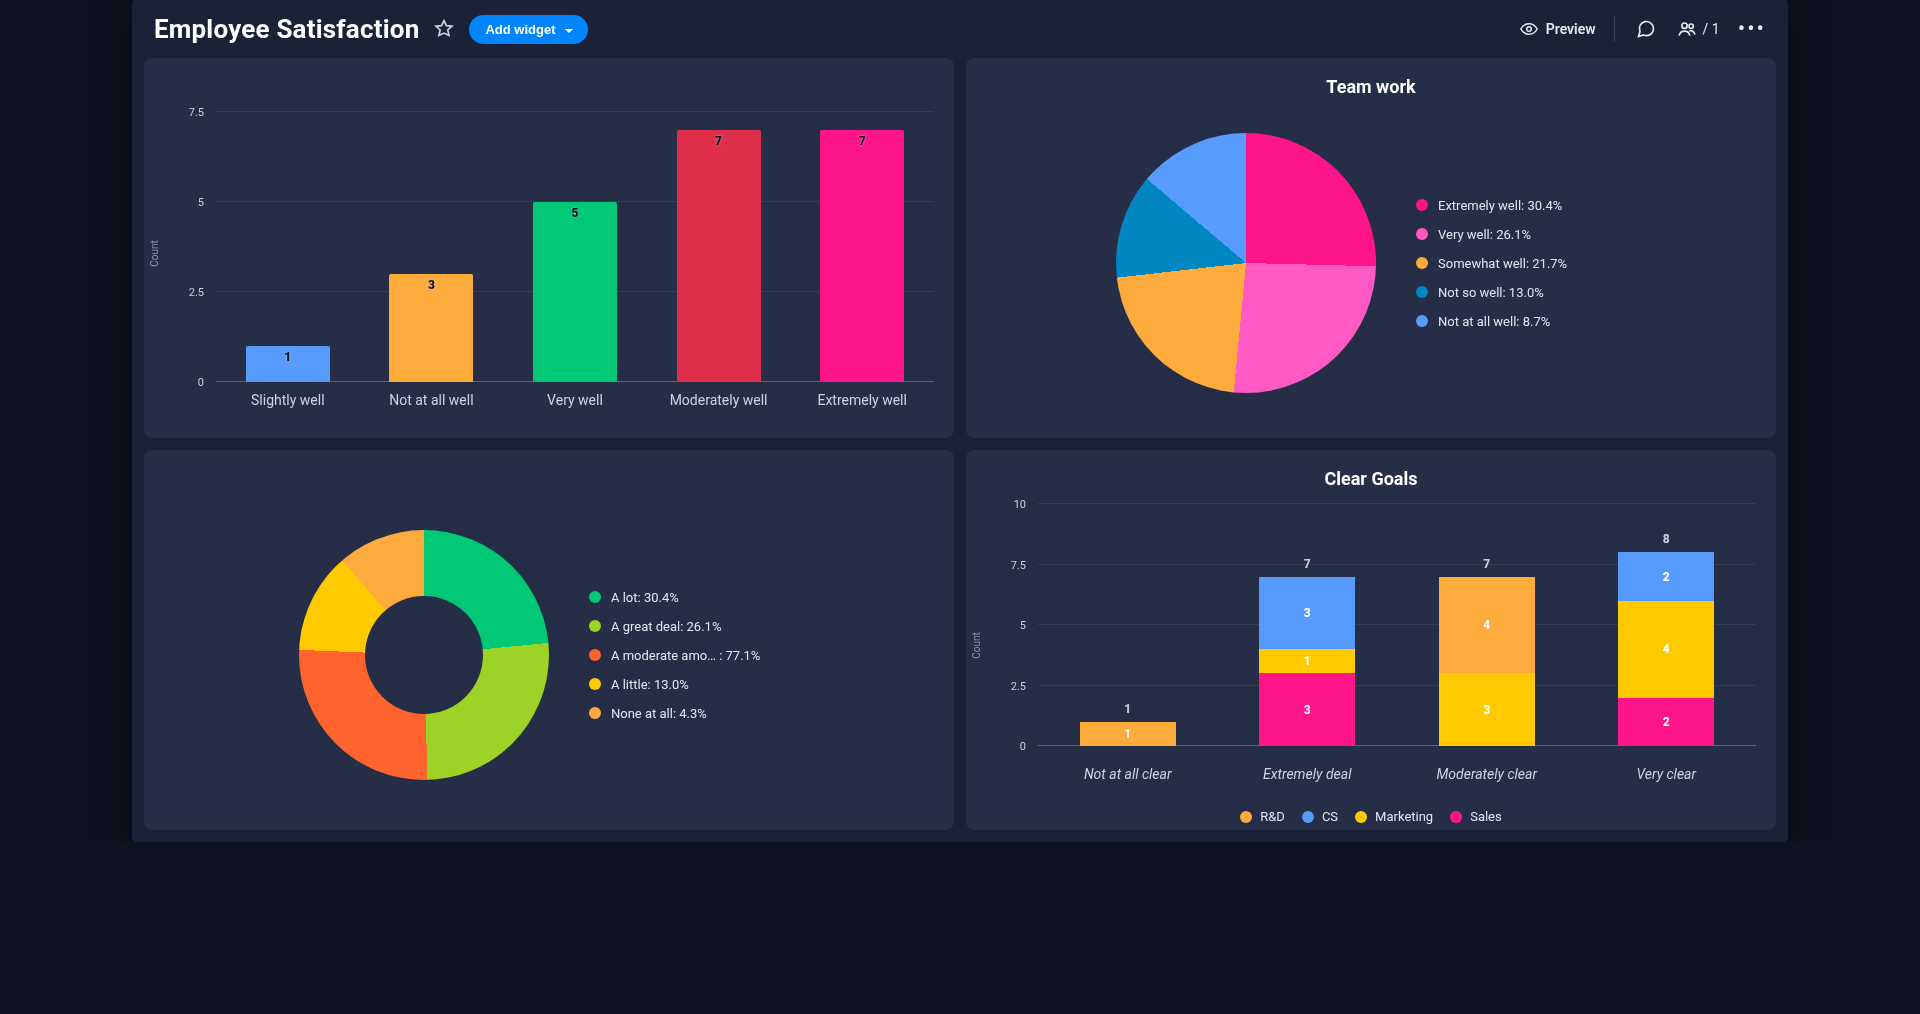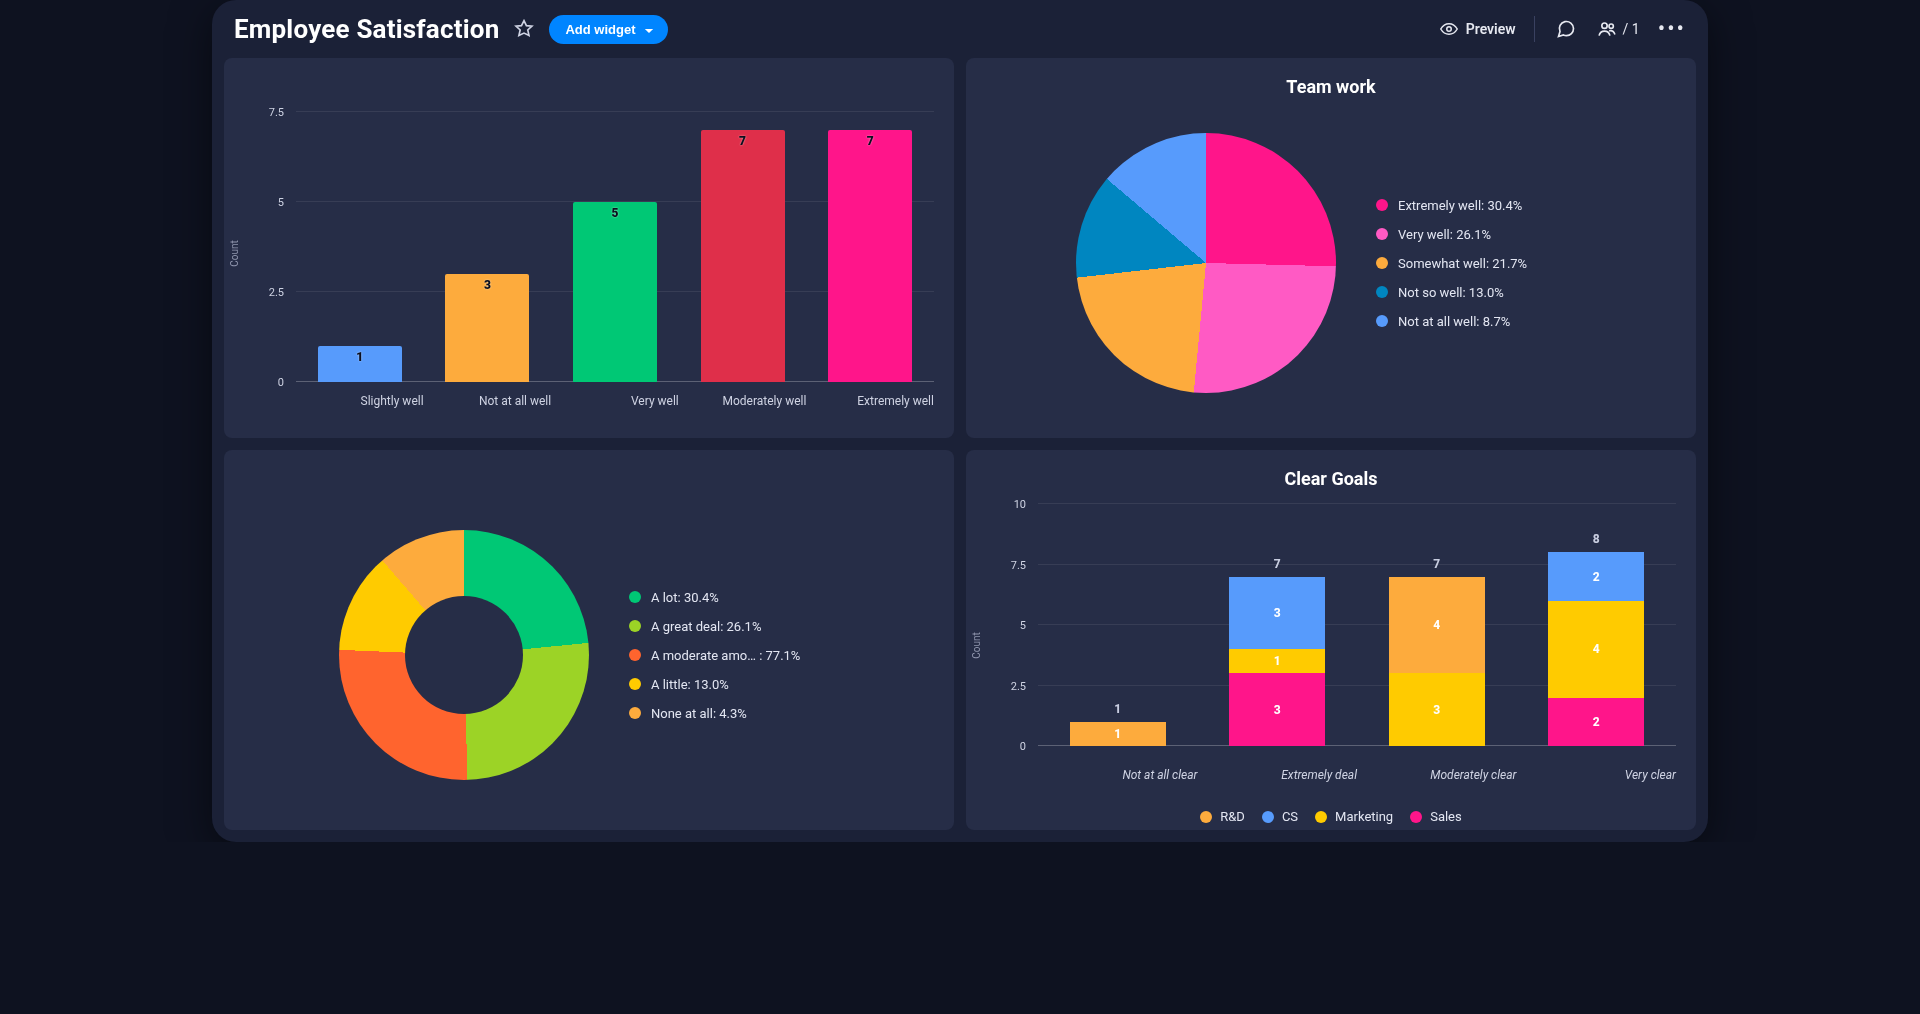--- a/index.html
+++ b/index.html
@@ -13,21 +13,21 @@
     --lime:#9cd326;
     --red:#df2f4a;
     --pink:#ff158a;
     --hotpink:#ff5ac4;
     --yellow:#ffcb00;
     --teal:#0086c0;
     --orange2:#ff642e;
     --btn:#0085ff;
   }
   html,body{margin:0;padding:0;background:#0e1220;font-family:-apple-system,BlinkMacSystemFont,"Segoe UI",Roboto,Helvetica,Arial,sans-serif;color:var(--text);}
-  .app{background:var(--bg);width:1496px;margin:0 auto;border-radius:24px;box-shadow:0 10px 40px rgba(0,0,0,.5);overflow:hidden;}
+  .app{background:var(--bg);width:1656px;margin:0 auto;border-radius:4px;box-shadow:0 10px 40px rgba(0,0,0,.5);overflow:hidden;}
   
   .topbar{display:flex;align-items:center;gap:14px;padding:14px 22px;}
   .title{font-size:26px;font-weight:700;letter-spacing:.2px;}
   .star-icon{width:22px;height:22px;display:inline-flex;align-items:center;justify-content:center;color:#cfd3e3;}
   .addw{background:var(--btn);color:#fff;border:none;border-radius:999px;padding:7px 14px 7px 16px;font-size:13px;font-weight:600;display:inline-flex;align-items:center;gap:8px;cursor:pointer;text-align:center;}
   .addw .chev{width:10px;height:10px;display:inline-block;}
   .grow{flex:1;}
   .right{display:flex;align-items:center;gap:18px;color:#e6e8f0;}
   .preview{display:inline-flex;align-items:center;gap:8px;font-size:14px;font-weight:600;cursor:pointer;}
   .vsep{width:1px;height:26px;background:#3a4160;}
@@ -43,21 +43,21 @@
   .axis-y .tick{position:absolute;right:0;transform:translateY(50%);text-align:right;width:28px;}
   .ylabel{position:absolute;left:10px;top:50%;transform:translateX(-50%) rotate(-90deg);transform-origin:center;color:#8f95ad;font-size:10px;}
   .plot{position:absolute;left:72px;right:20px;top:54px;bottom:56px;}
   .grid-line{position:absolute;left:0;right:0;border-top:1px solid rgba(255,255,255,.08);}
   .baseline{border-top:1px solid rgba(255,255,255,.25);}
   .bars{position:absolute;left:0;right:0;bottom:0;top:0;display:flex;align-items:flex-end;}
   .barcol{flex:1;display:flex;flex-direction:column;align-items:center;justify-content:flex-end;height:100%;}
   .bar{width:80px;border-radius:2px 2px 0 0;position:relative;}
   .barval{position:absolute;top:-18px;left:50%;transform:translateX(-50%);font-size:12px;font-weight:700;color:#0b0f1f;text-shadow:0 0 2px rgba(255,255,255,.6);}
   .xticks{position:absolute;left:72px;right:20px;bottom:30px;display:flex;}
-  .xt{flex:1;text-align:right;color:#cfd3e3;font-size:12px;}
+  .xt{flex:1;text-align:center;color:#cfd3e3;font-size:14px;}
   
   .pie-wrap{position:absolute;left:24px;right:24px;top:48px;bottom:18px;display:flex;align-items:center;gap:40px;justify-content:center;}
   .pie{width:260px;height:260px;border-radius:50%;}
   .donut{width:250px;height:250px;border-radius:50%;position:relative;}
   .donut::after{content:"";position:absolute;left:50%;top:50%;width:118px;height:118px;background:var(--panel);border-radius:50%;transform:translate(-50%,-50%);}
   .legend{display:flex;flex-direction:column;gap:14px;min-width:210px;}
   .lg{display:flex;align-items:center;gap:10px;color:#e3e6f2;font-size:13px;}
   .sw{width:12px;height:12px;border-radius:50%;}
   
   .stacked .bar{display:flex;flex-direction:column-reverse;}

